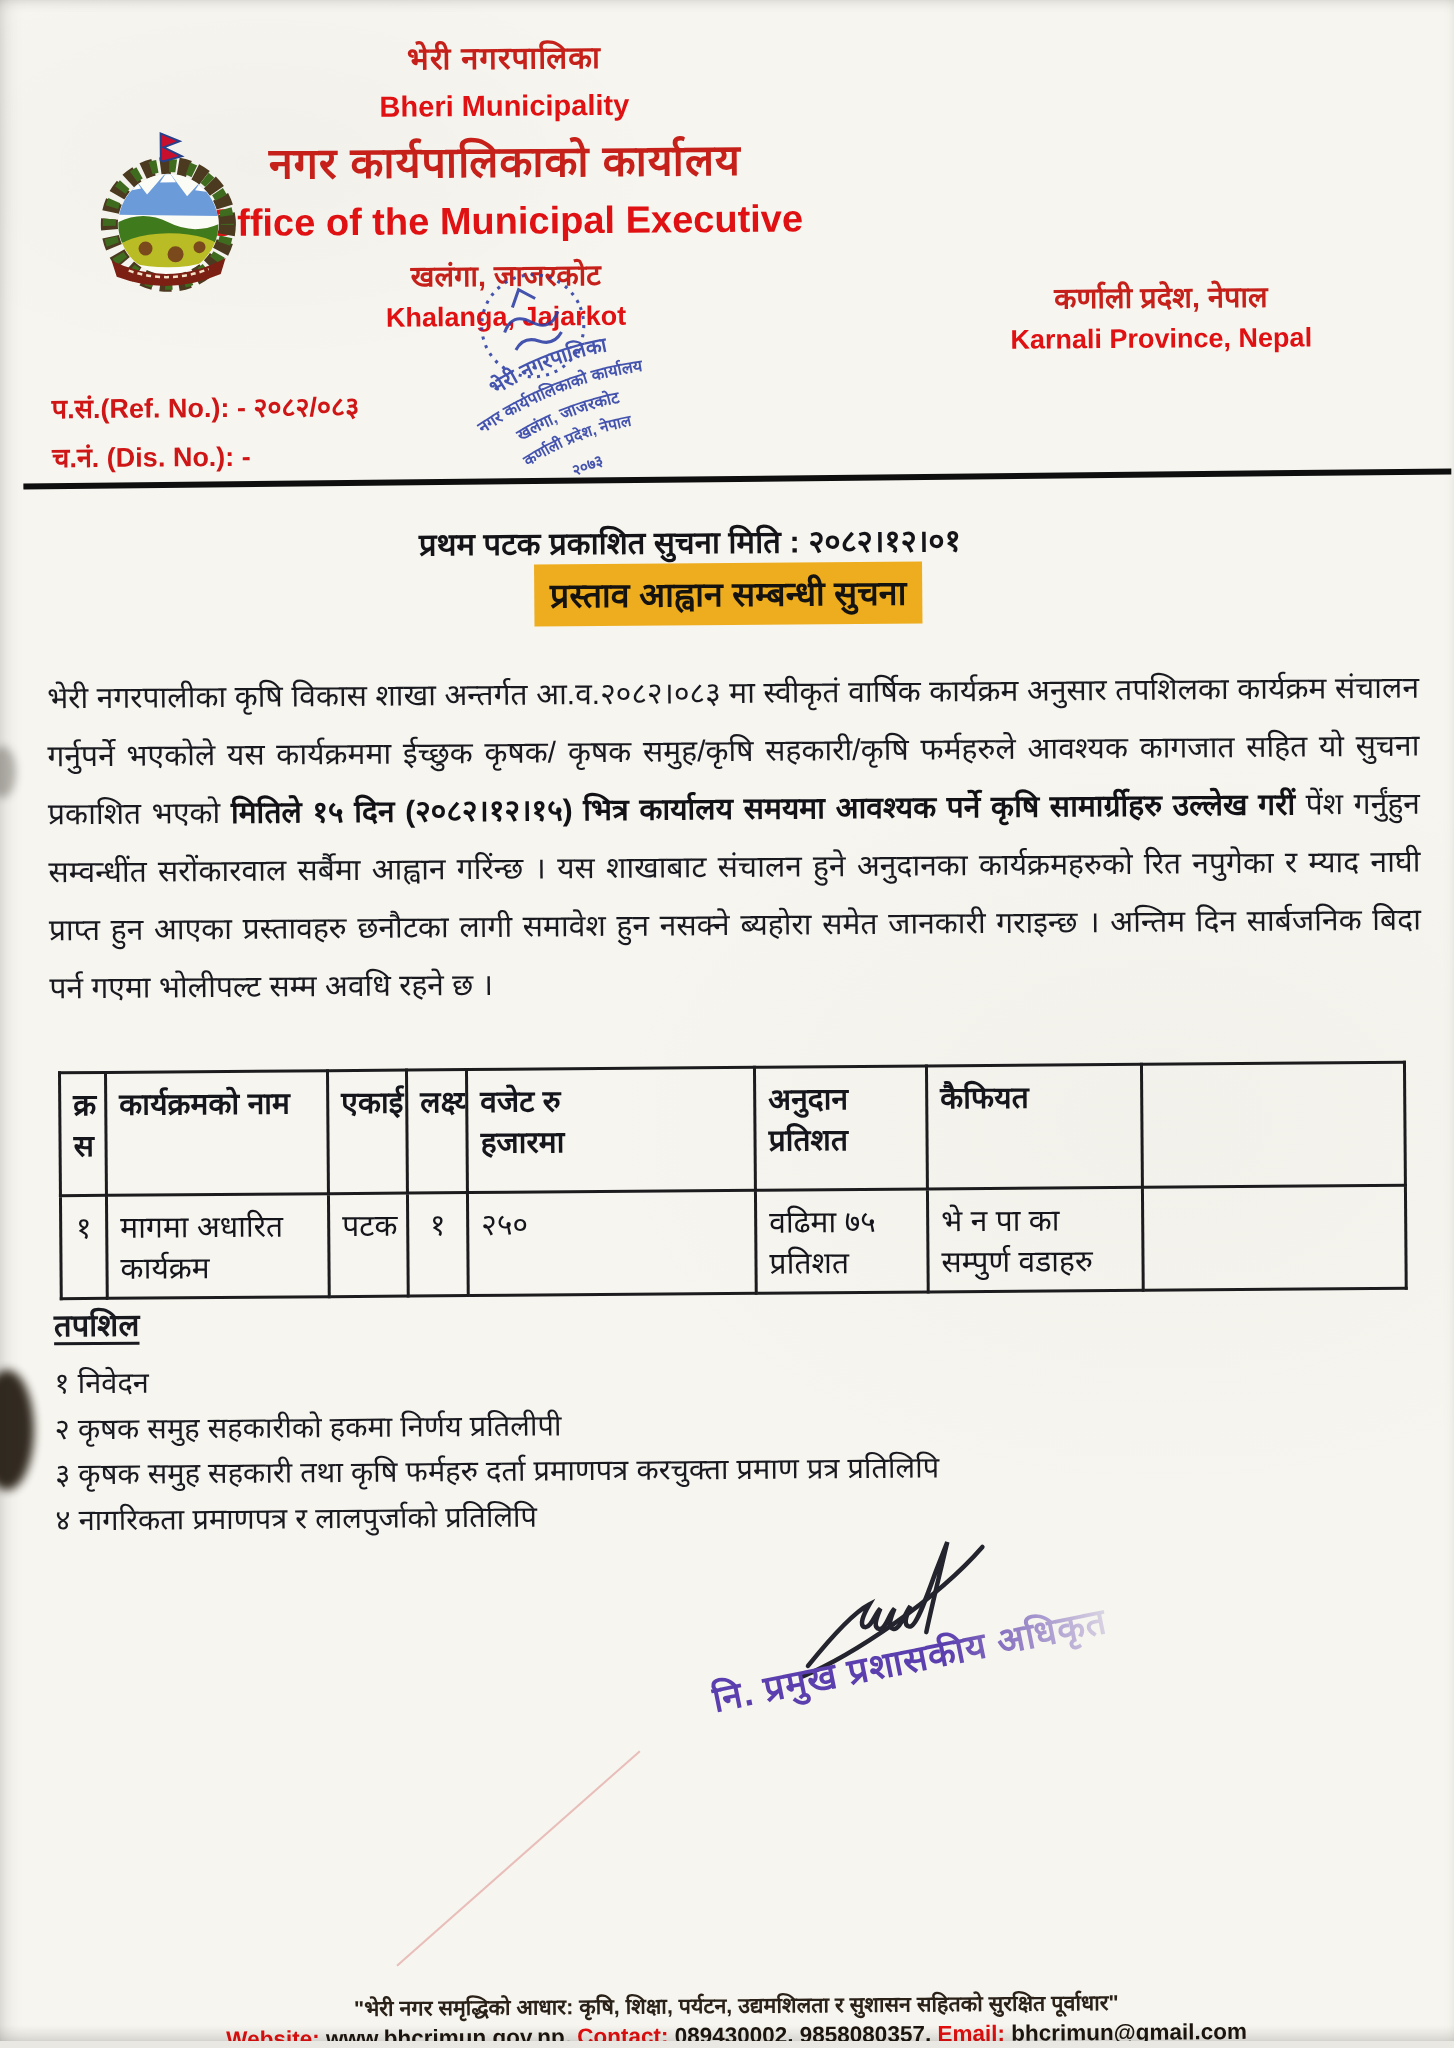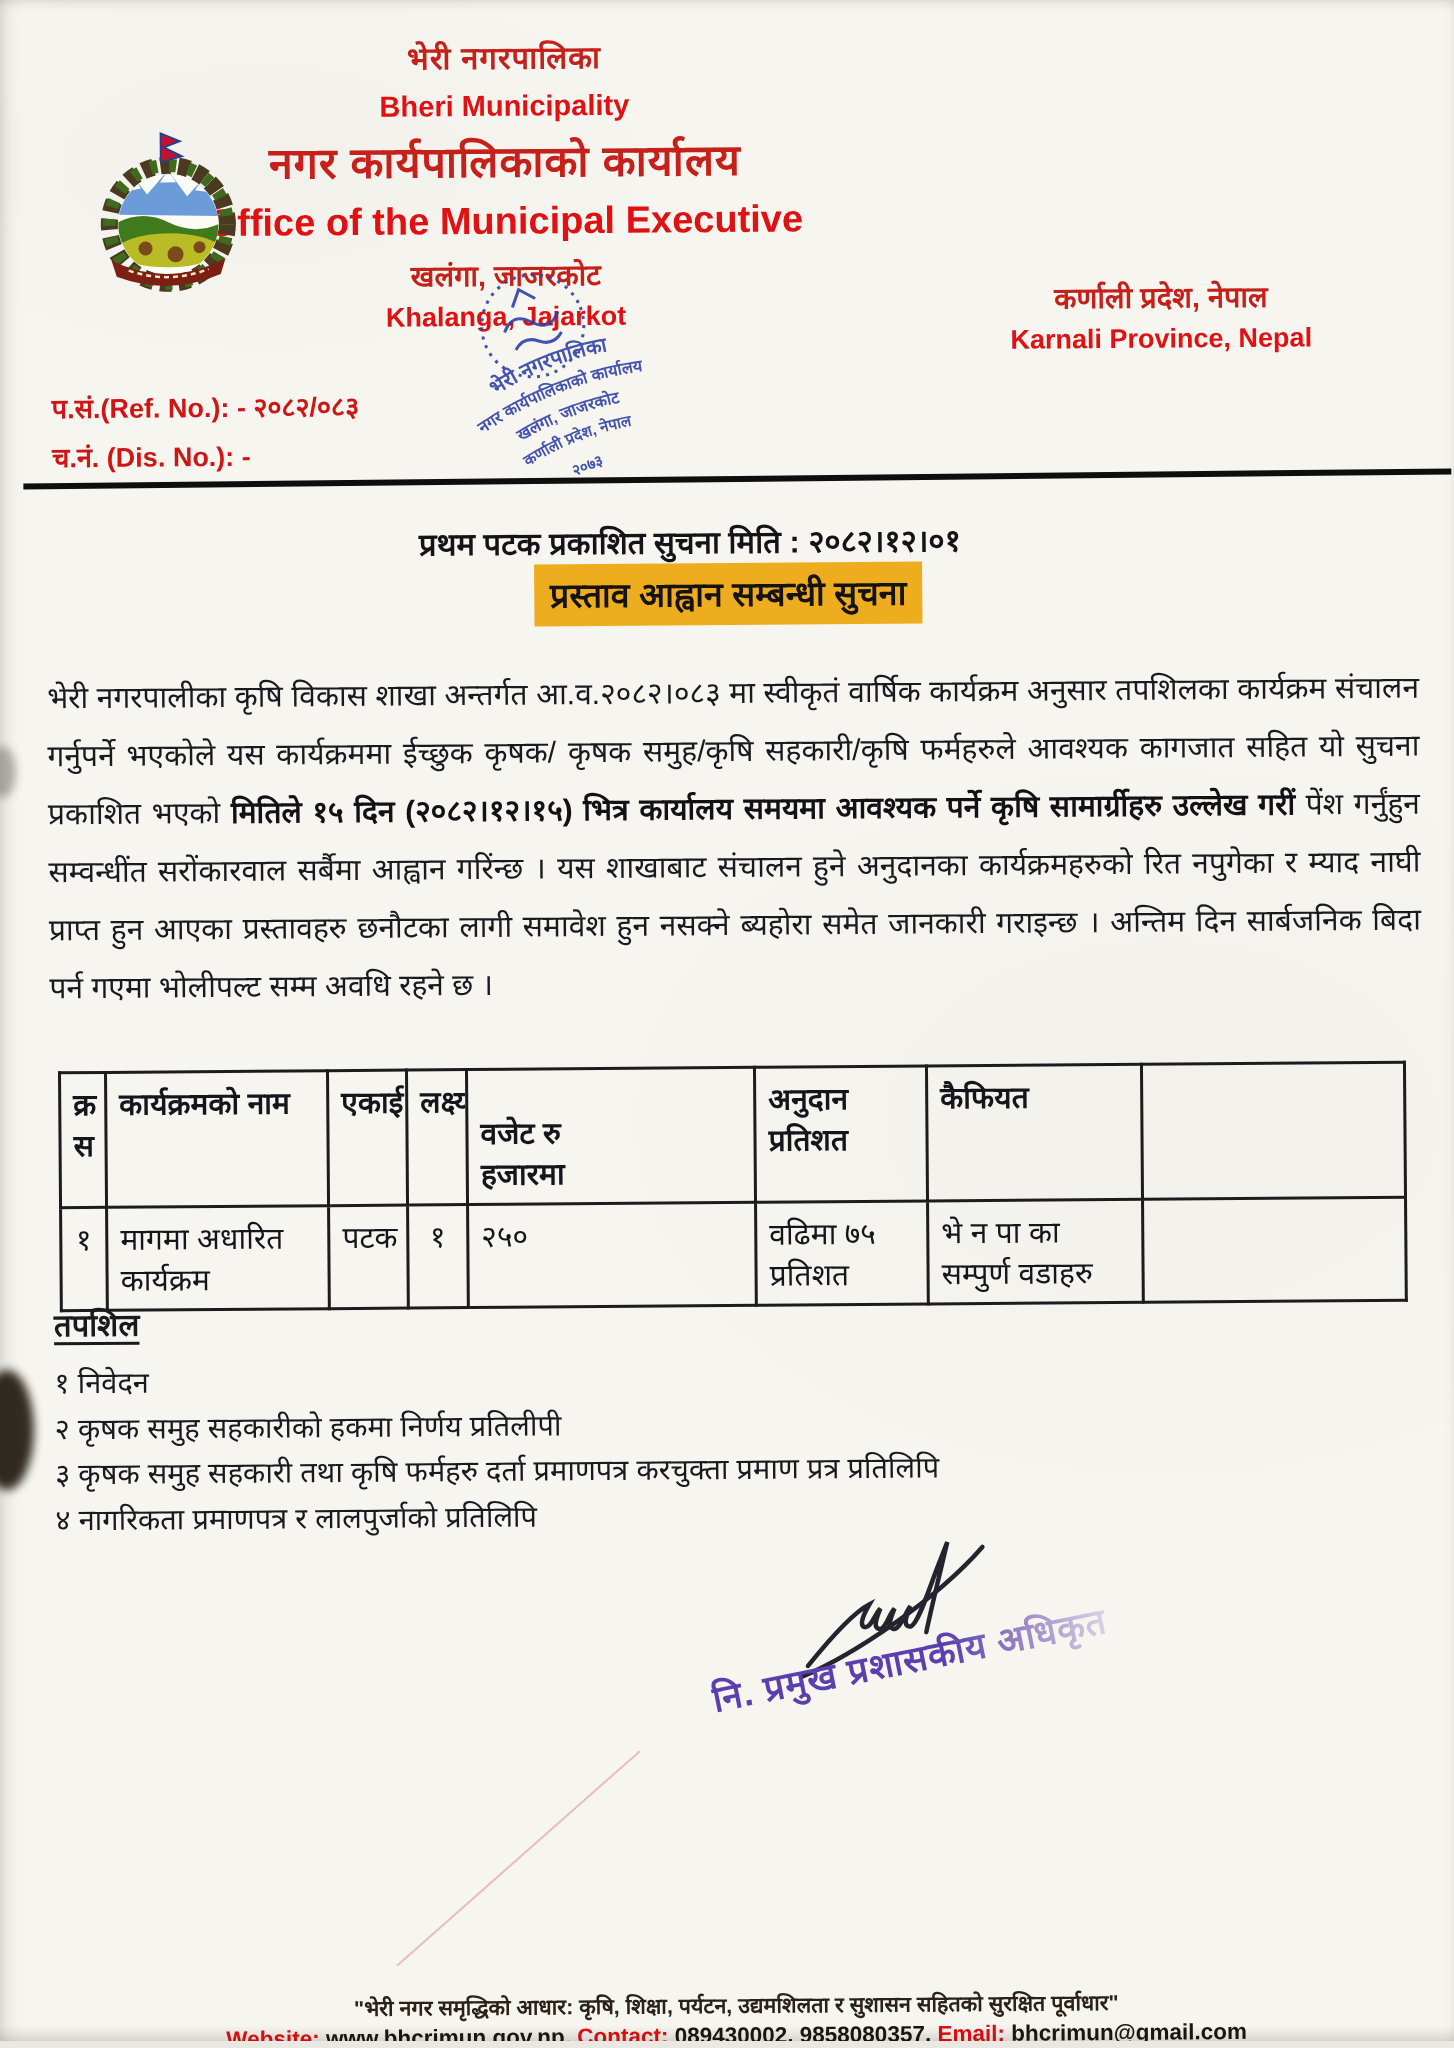--- a/index.html
+++ b/index.html
@@ -46,21 +46,21 @@
   .body-par{position:absolute;left:48px;top:664px;width:1372px;font-size:30px;line-height:58px;color:#191920;text-align:justify;}
   .body-par .b{font-weight:700;color:#111116;}
 
   
   table.tbl{position:absolute;left:56px;top:1066px;width:1345px;border-collapse:collapse;table-layout:fixed;color:#15151c;}
   .tbl th,.tbl td{border:3px solid #1c1c1e;padding:9px 12px;vertical-align:top;text-align:left;font-size:30px;overflow:hidden;}
   .tbl th{font-weight:700;}
   .tbl .hrow th{height:102px;}
   .tbl .drow td{height:62px;}
   .tbl .c-center{text-align:center;}
-  .narrow-h{display:inline-block;max-width:122px;margin-top:32px;}
+  .narrow-h{display:inline-block;max-width:122px;}
 
   
   .det{position:absolute;left:50px;top:1298px;color:#191920;}
   .det-h{font-size:31px;font-weight:700;text-decoration:underline;text-underline-offset:6px;}
   .det-items{margin-top:16px;font-size:29px;line-height:45.5px;}
 
   
   .sig{position:absolute;left:760px;top:1540px;width:420px;height:210px;}
   .sig-svg{position:absolute;left:20px;top:0;transform:rotate(-8deg);}
   .sig-stamp{

